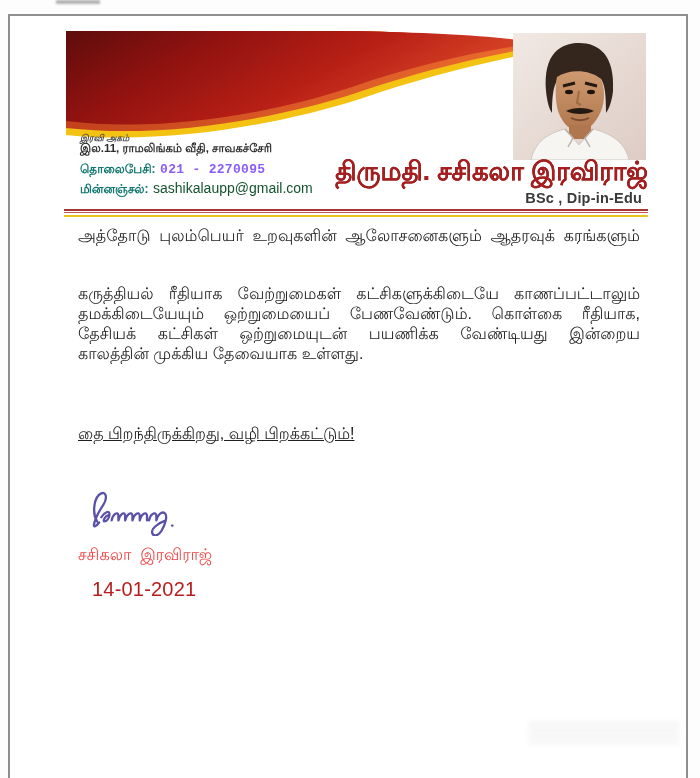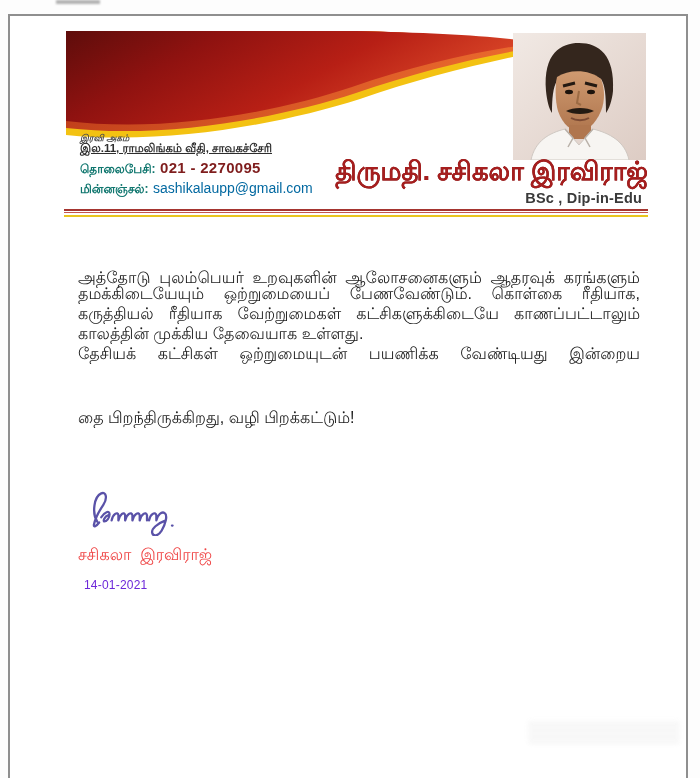--- a/index.html
+++ b/index.html
@@ -15,52 +15,52 @@
   }
   .top-smudge{
     position:absolute;left:56px;top:0;width:44px;height:4px;
     background:#9a9a9a;filter:blur(1px);opacity:.75;
   }
   
   .wave{position:absolute;left:66px;top:31px;width:500px;height:122px;}
   .photo{position:absolute;left:513px;top:33px;width:133px;height:127px;}
   .contact{position:absolute;left:80px;top:134px;line-height:1;}
   .contact .residence{font-size:9px;font-weight:bold;font-style:italic;color:#4a4a4a;}
-  .contact .address{font-size:11.5px;font-weight:bold;color:#2e2e2e;margin-bottom:5px;text-decoration:underline;}
+  .contact .address{font-size:11.5px;font-weight:bold;color:#2e2e2e;margin-bottom:5px;}
   .contact .row{margin-bottom:4px;white-space:nowrap;}
   .contact .lbl{font-size:12px;font-weight:bold;color:#0f766e;}
-  .contact .val{font-size:15px;font-weight:bold;color:#7f1d1d;letter-spacing:.3px;}
-  .contact .val-email{font-size:14px;font-weight:normal;color:#0369a1;}
+  .contact .val{font-size:13px;font-weight:bold;color:#8b5cf6;letter-spacing:.3px;font-family:Liberation Mono, monospace;}
+  .contact .val-email{font-size:14px;font-weight:normal;color:#14532d;}
   .holder-name{
     position:absolute;right:52px;top:156px;width:380px;
     text-align:right;white-space:nowrap;
     font-size:26px;font-weight:bold;color:#a61e1e;
     text-shadow:0 0 .5px #7d1414;
   }
   .qualification{
     position:absolute;right:58px;top:190px;width:200px;text-align:right;
     font-size:14.5px;font-weight:bold;color:#3a3a3a;letter-spacing:.2px;
   }
   .separator{position:absolute;left:64px;top:209px;width:584px;}
   .sep1{height:2px;background:#a53530;margin-bottom:1px;}
   .sep2{height:1px;background:#c4564e;margin-bottom:2px;}
   .sep3{height:2px;background:#e9c51f;}
   
   .bodyblock{position:absolute;left:78px;width:562px;}
-  .para1{top:226px;margin-top:42px;}
+  .para1{top:226px;}
   .para2{top:284px;}
-  .closing{top:408px;}
+  .closing{top:424px;text-decoration:underline;}
   .line{
     font-size:16px;line-height:20px;color:#1c1c1c;
     overflow:hidden;white-space:pre-wrap;
   }
   .just{white-space:normal;text-align:justify;text-align-last:justify;}
   .signature{position:absolute;left:84px;top:484px;width:100px;height:52px;}
   .signatory{position:absolute;left:78px;top:546px;font-size:16px;color:#ef4444;white-space:pre-wrap;}
-  .date{position:absolute;left:84px;top:578px;font-size:12px;color:#6d28d9;letter-spacing:.2px;}
+  .date{position:absolute;left:92px;top:578px;font-size:20px;color:#b91c1c;letter-spacing:.2px;}
   .watermark{
     position:absolute;left:528px;top:720px;width:152px;height:24px;
     background:repeating-linear-gradient(0deg,#ededed 0 3px,#f8f8f8 3px 6px);
     filter:blur(2px);opacity:.55;border-radius:3px;
   }
 </style>
 </head>
 <body>
 
 <div class="page-border"></div>
@@ -129,24 +129,24 @@
   <div class="sep1"></div>
   <div class="sep2"></div>
   <div class="sep3"></div>
 </div>
 
 <div class="bodyblock para1">
   <div class="line just">அத்தோடு புலம்பெயர் உறவுகளின் ஆலோசனைகளும் ஆதரவுக் கரங்களும்</div>
 </div>
 
 <div class="bodyblock para2">
+  <div class="line just">கருத்தியல் ரீதியாக வேற்றுமைகள் கட்சிகளுக்கிடையே காணப்பட்டாலும்</div>
   <div class="line just">தமக்கிடையேயும் ஒற்றுமையைப் பேணவேண்டும். கொள்கை ரீதியாக,</div>
-  <div class="line just">கருத்தியல் ரீதியாக வேற்றுமைகள் கட்சிகளுக்கிடையே காணப்பட்டாலும்</div>
+  <div class="line just">தேசியக் கட்சிகள் ஒற்றுமையுடன் பயணிக்க வேண்டியது இன்றைய</div>
   <div class="line">காலத்தின் முக்கிய தேவையாக உள்ளது.</div>
-  <div class="line just">தேசியக் கட்சிகள் ஒற்றுமையுடன் பயணிக்க வேண்டியது இன்றைய</div>
 </div>
 
 <div class="bodyblock closing">
   <div class="line">தை பிறந்திருக்கிறது, வழி பிறக்கட்டும்!</div>
 </div>
 
 <svg class="signature" viewBox="0 0 95 50">
   <path fill="none" stroke="#5a52a8" stroke-width="2.2" stroke-linecap="round" stroke-linejoin="round" d="M12 36 C7 28 9 12 16 9 C21 7 22 14 18 20 C14 26 10 34 9 39 C8.5 42 11 41 14 37
        M16 32 C19 27 24 25 24 29 C24 33 21 36 19 36 C17.5 36 19 31 23 30
        M26 35 C27 29 32 26 32.5 30 L32.5 35 C34 29 38 26 39 30 L39 35 C40.5 29 45 26 46 30 L46 35 C47.5 29 52 26 53 30 L53 35 C54.5 29 59 26 60 30 L60 35

